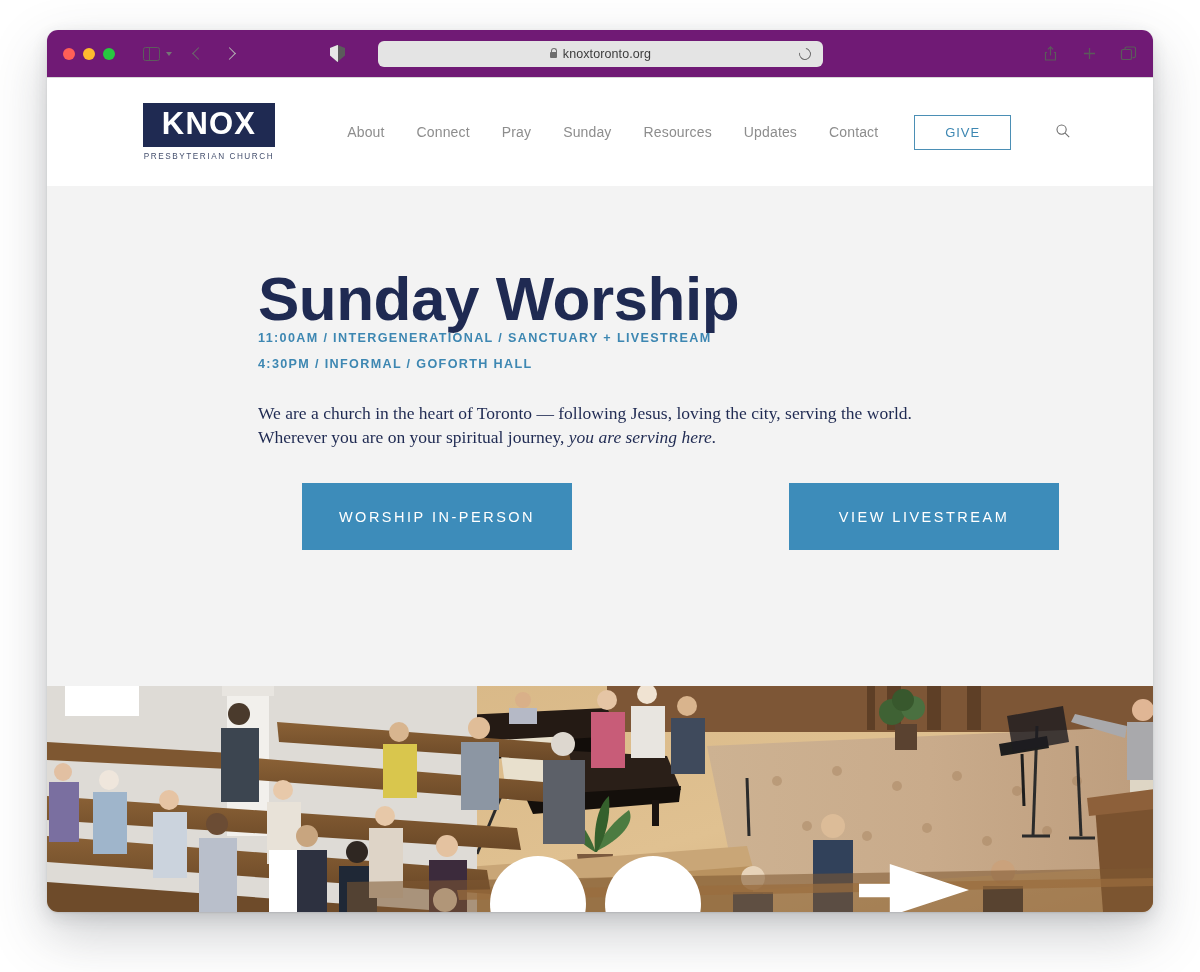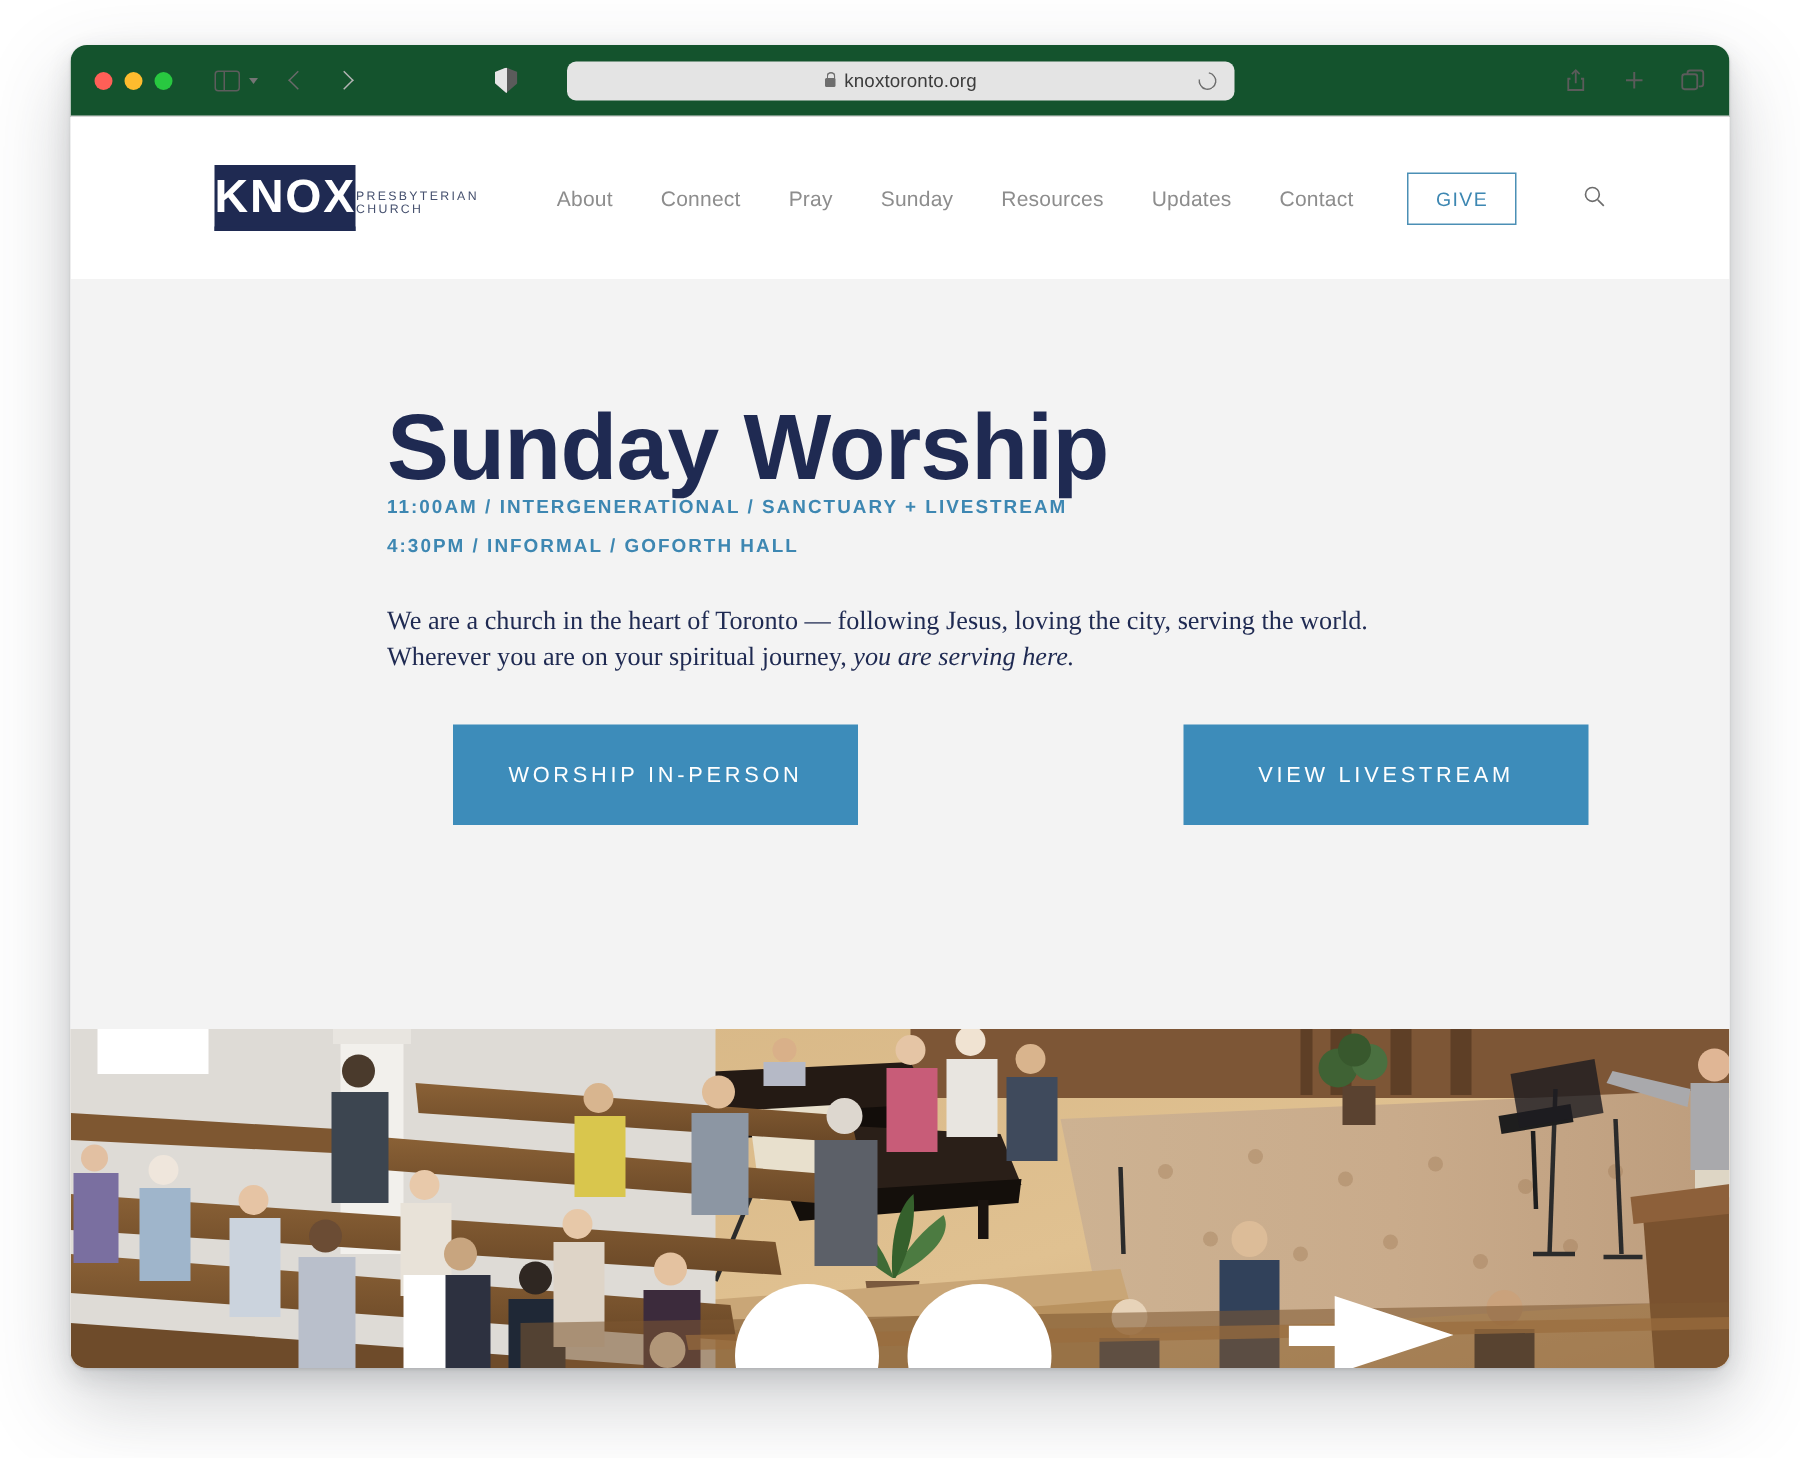--- a/index.html
+++ b/index.html
@@ -27,21 +27,21 @@
     overflow: hidden;
     background: #ffffff;
     box-shadow: 0 22px 54px rgba(60,64,72,0.26),
                 0 6px 16px rgba(60,64,72,0.14),
                 0 1px 2px rgba(0,0,0,0.10);
   }
 
   
   .toolbar {
     height: 48px;
-    background: #14532d;
+    background: #701a75;
     border-bottom: 1px solid #d8d8d8;
     display: flex;
     align-items: center;
     padding: 0 16px;
     position: relative;
   }
   .traffic-lights { display: flex; gap: 8px; align-items: center; }
   .light { width: 12px; height: 12px; border-radius: 50%; }
   .light.red { background: #ff5f57; }
   .light.yellow { background: #febc2e; }
@@ -150,21 +150,21 @@
   .page { height: 834px; background: #ffffff; overflow: hidden; position: relative; }
 
   
   .site-header {
     height: 108px;
     background: #ffffff;
     display: flex;
     align-items: center;
     padding: 0 0 0 96px;
   }
-  .logo { display: flex; flex-direction: row; align-items: center; width: 132px; }
+  .logo { display: flex; flex-direction: column; align-items: center; width: 132px; }
   .logo-box {
     background: #1f2a52;
     width: 132px;
     height: 44px;
     display: flex;
     align-items: center;
     justify-content: center;
     border-bottom: 3px solid #1f2a52;
   }
   .logo-word {
@@ -196,21 +196,21 @@
     text-decoration: none;
     letter-spacing: 0.15px;
     white-space: nowrap;
   }
   .give-btn {
     border: 1px solid #4b8fb5;
     color: #3d87b2;
     background: transparent;
     font-size: 13px;
     letter-spacing: 0.9px;
-    padding: 10px 18px;
+    padding: 10px 30px;
     cursor: pointer;
     line-height: 1;
     margin-left: 4px;
     font-family: "Liberation Sans", sans-serif;
   }
   .search-btn {
     margin-left: 12px;
     background: none;
     border: none;
     cursor: pointer;

